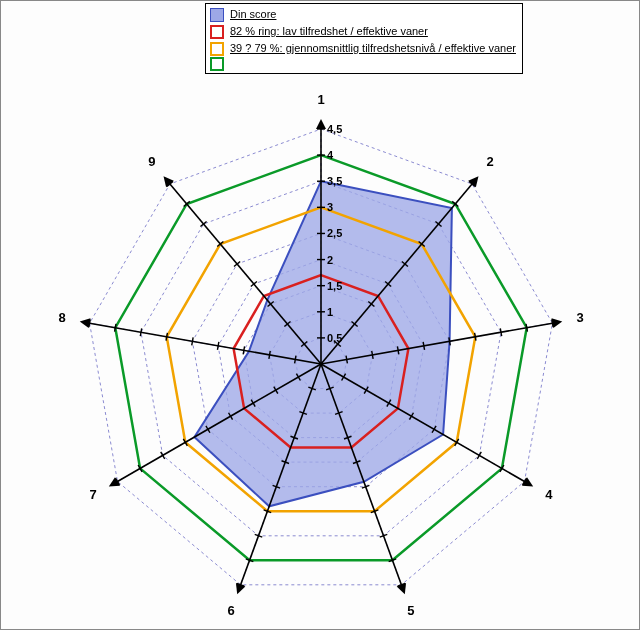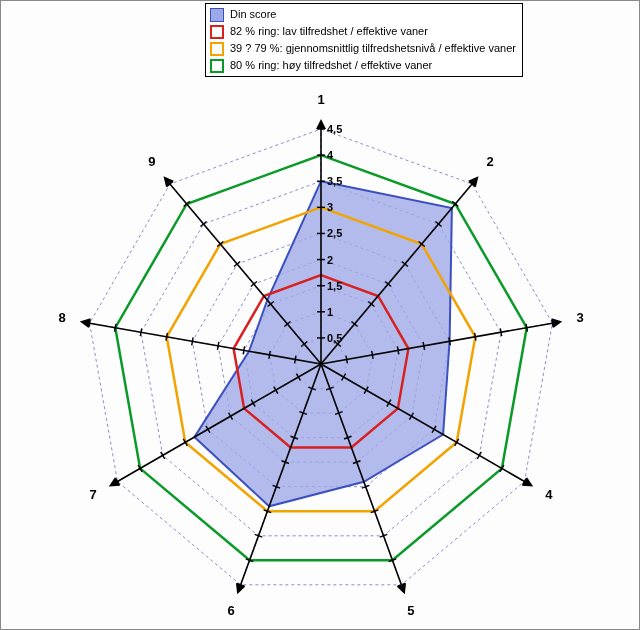--- a/index.html
+++ b/index.html
@@ -27,20 +27,21 @@
     border: 1px solid #000;
     background: #fff;
     padding: 2px 6px 2px 4px;
     line-height: 17px;
   }
   .legend-row {
     display: flex;
     align-items: center;
     gap: 6px;
     white-space: nowrap;
+    text-decoration: underline;
   }
   .legend-swatch {
     width: 14px;
     height: 14px;
     flex: 0 0 14px;
     box-sizing: border-box;
   }
   .legend-label { }
   svg.radar {
     position: absolute;
@@ -70,21 +71,20 @@
     <div class="legend-row">
       <span class="legend-swatch" style="background:#fff;border:2px solid #d9201f;"></span>
       <span class="legend-label">82 % ring: lav tilfredshet / effektive vaner</span>
     </div>
     <div class="legend-row">
       <span class="legend-swatch" style="background:#fff;border:2px solid #f2a300;"></span>
       <span class="legend-label">39 ? 79 %: gjennomsnittlig tilfredshetsnivå / effektive vaner</span>
     </div>
     <div class="legend-row">
       <span class="legend-swatch" style="background:#fff;border:2px solid #0a9a28;"></span>
-      <span class="legend-label">80 % ring: høy tilfredshet / effektive vaner</span>
     </div>
   </div>
 
   <svg class="radar" id="radar-svg" width="640" height="630">
       <path d="M320.0 336.9 L336.8 343.0 L345.7 358.5 L342.6 376.1 L328.9 387.5 L311.1 387.5 L297.4 376.1 L294.3 358.5 L303.2 343.0 Z" fill="none" stroke="#8b8bd1" stroke-width="1" stroke-dasharray="3 3"></path>
       <path d="M320.0 310.8 L353.6 323.0 L371.4 353.9 L365.2 389.1 L337.9 412.1 L302.1 412.1 L274.8 389.1 L268.6 353.9 L286.4 323.0 Z" fill="none" stroke="#8b8bd1" stroke-width="1" stroke-dasharray="3 3"></path>
       <path d="M320.0 284.7 L370.4 303.0 L397.1 349.4 L387.8 402.2 L346.8 436.6 L293.2 436.6 L252.2 402.2 L242.9 349.4 L269.6 303.0 Z" fill="none" stroke="#8b8bd1" stroke-width="1" stroke-dasharray="3 3"></path>
       <path d="M320.0 258.6 L387.1 283.0 L422.9 344.9 L410.5 415.2 L355.7 461.1 L284.3 461.1 L229.5 415.2 L217.1 344.9 L252.9 283.0 Z" fill="none" stroke="#8b8bd1" stroke-width="1" stroke-dasharray="3 3"></path>
       <path d="M320.0 232.4 L403.9 263.0 L448.6 340.3 L433.1 428.3 L364.7 485.7 L275.3 485.7 L206.9 428.3 L191.4 340.3 L236.1 263.0 Z" fill="none" stroke="#8b8bd1" stroke-width="1" stroke-dasharray="3 3"></path>
       <path d="M320.0 206.3 L420.7 243.0 L474.3 335.8 L455.7 441.3 L373.6 510.2 L266.4 510.2 L184.3 441.3 L165.7 335.8 L219.3 243.0 Z" fill="none" stroke="#8b8bd1" stroke-width="1" stroke-dasharray="3 3"></path>

